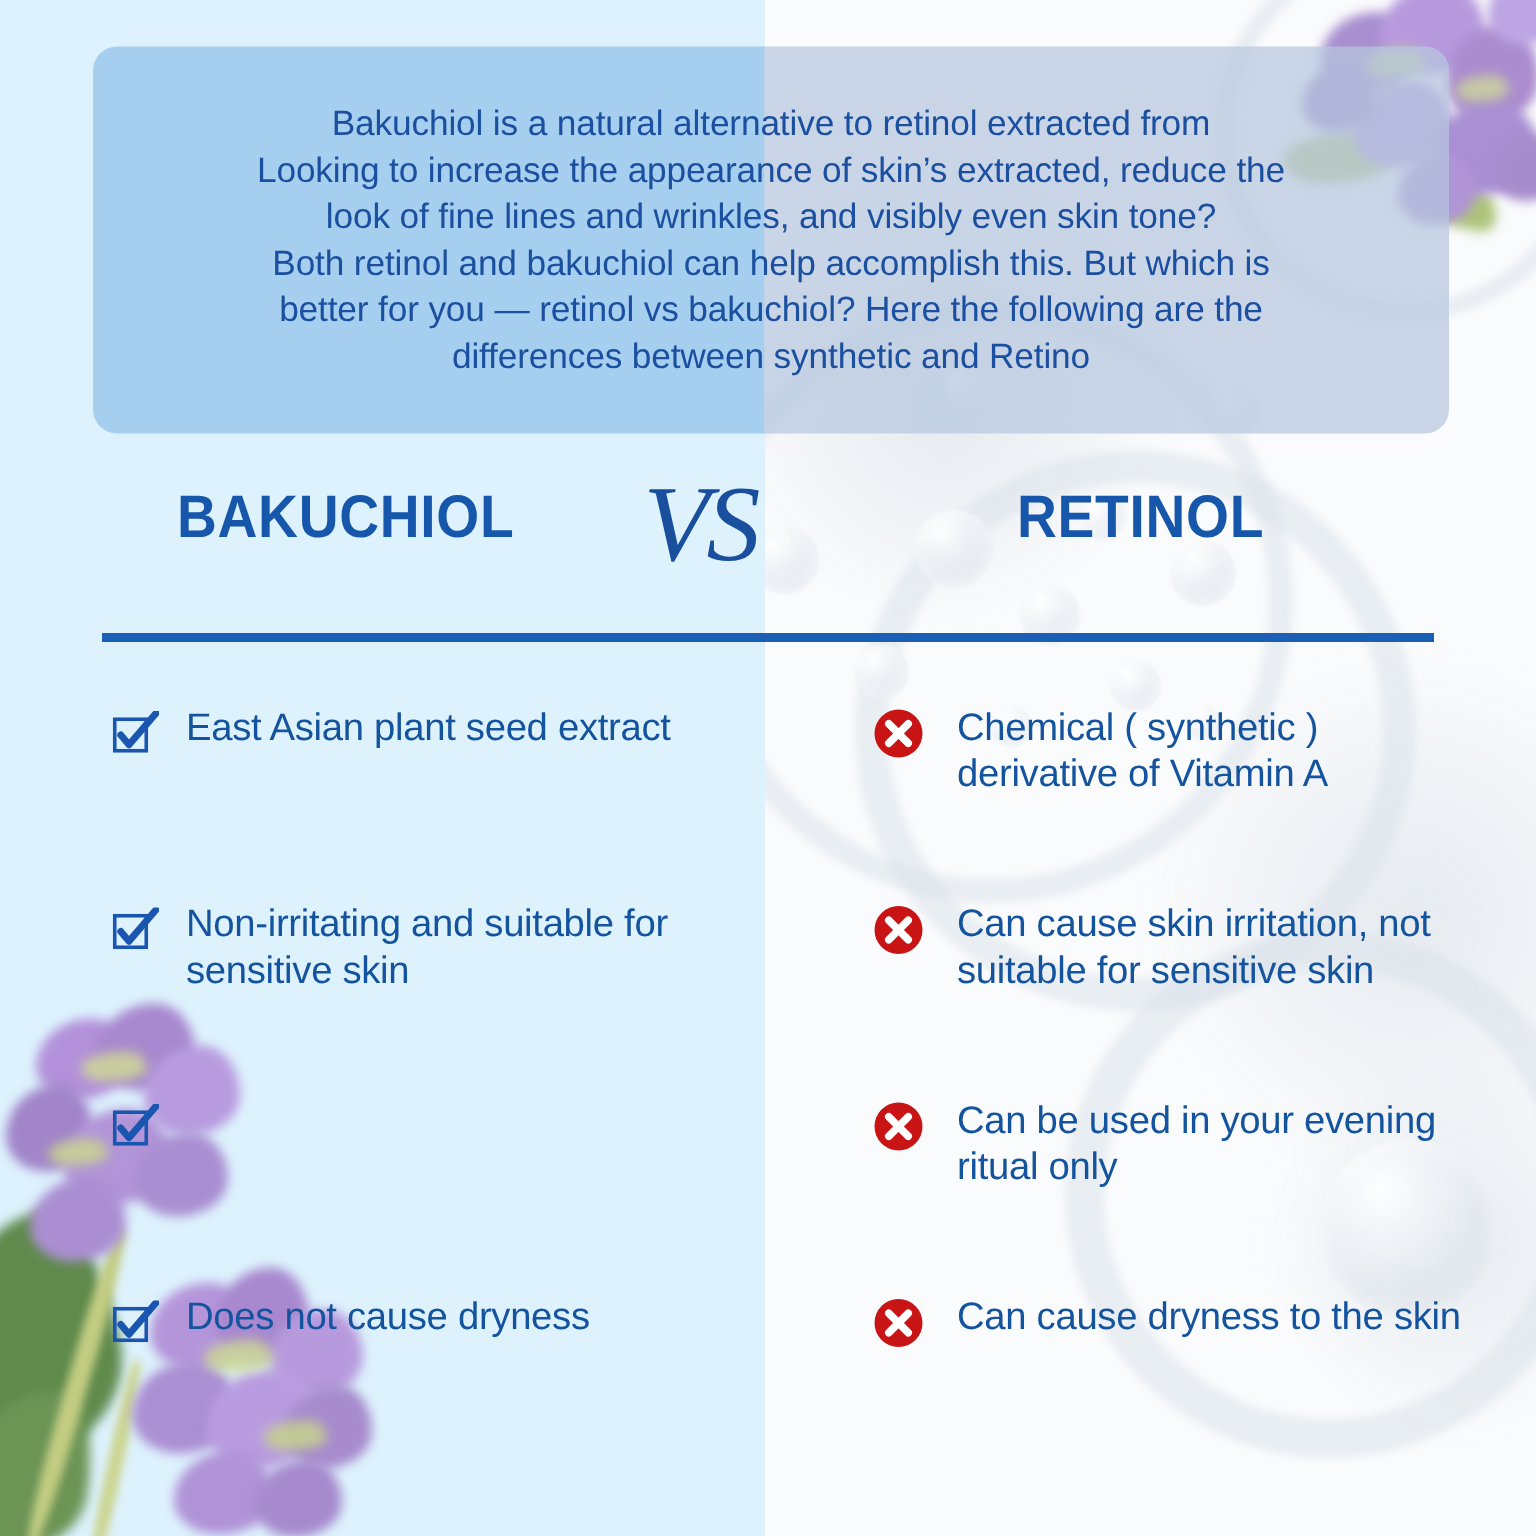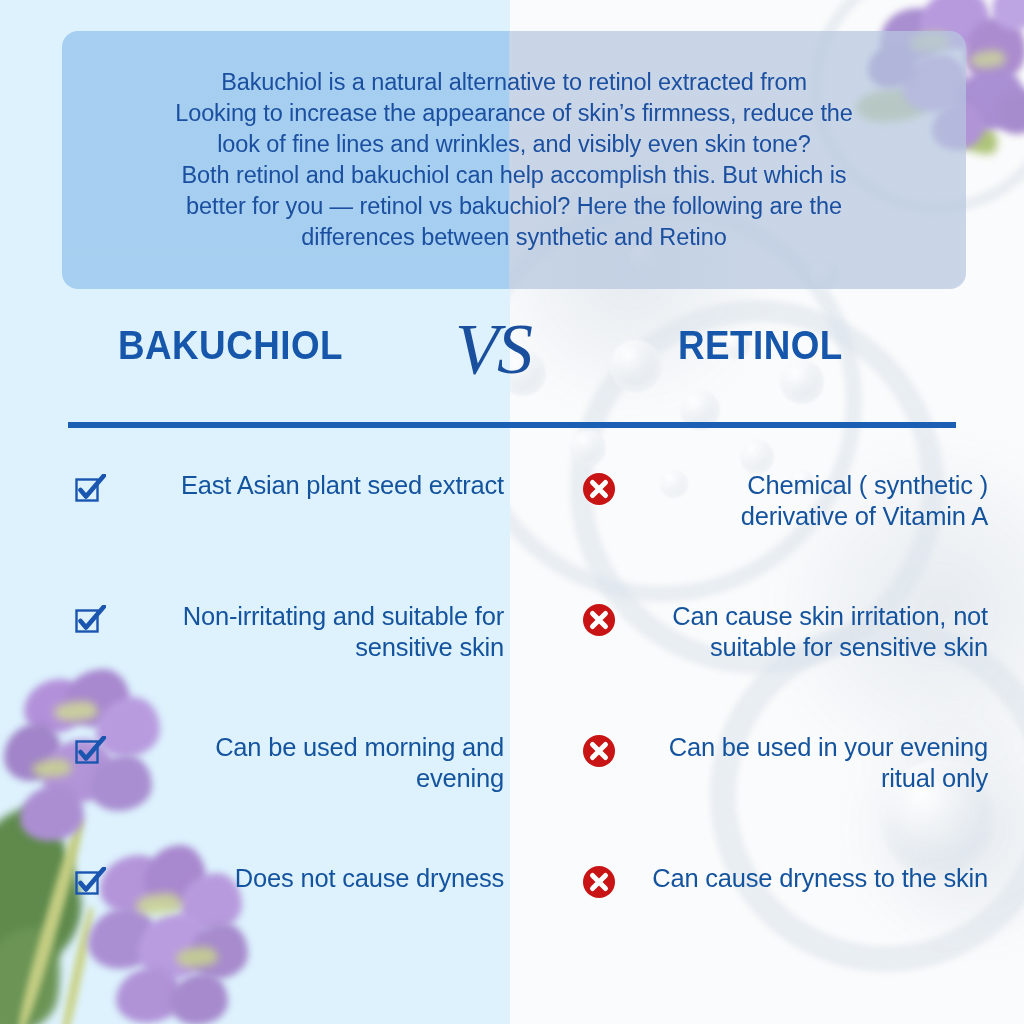--- a/index.html
+++ b/index.html
@@ -124,21 +124,21 @@
     font-size: 40px;
     font-weight: bold;
     letter-spacing: 0.5px;
     font-family: "Liberation Sans", sans-serif;
     font-stretch: condensed;
     transform: scaleX(0.92);
     transform-origin: left center;
   }
   .h-vs {
     position: absolute;
-    left: 455px; top: -10px;
+    left: 429px; top: -10px;
     color: #1a4f9e;
     font-size: 72px;
     font-style: italic;
     font-family: "Liberation Serif", "DejaVu Serif", serif;
     letter-spacing: -2px;
   }
   .h-retinol {
     position: absolute;
     left: 678px; top: 5px;
     color: #1657ab;
@@ -158,21 +158,21 @@
     background: #1a5fb4;
   }
 
   
   .columns {
     position: absolute;
     left: 0; top: 470px;
     width: 1024px;
     display: flex;
   }
-  .col { position: relative; text-align: right; }
+  .col { position: relative; }
   .col-left  { width: 510px; padding-left: 74px; box-sizing: border-box; }
   .col-right { width: 514px; padding-left: 72px; box-sizing: border-box; }
 
   .item {
     display: flex;
     align-items: flex-start;
     margin-bottom: 36px;
   }
   .item-text {
     color: #14539e;
@@ -263,21 +263,21 @@
     <div class="petal" style="left:210px; top:268px; width:58px;  height:56px;  background:#a78bcd;"></div>
     <div class="petal" style="left:136px; top:312px; width:66px;  height:56px;  background:#b092d7;"></div>
     <div class="petal" style="left:190px; top:318px; width:58px;  height:52px;  background:#a68 acd; background:#a68acd;"></div>
     <div class="leaf" style="left:156px; top:238px; width:46px;  height:22px;  background:#ccd894; opacity:0.85;"></div>
     <div class="leaf" style="left:196px; top:292px; width:42px;  height:20px;  background:#c6d38c; opacity:0.85;"></div>
   </div>
 
   <div class="intro-card">
     <div class="intro-text">
       <p>Bakuchiol is a natural alternative to retinol extracted from</p>
-      <p>Looking to increase the appearance of skin’s firmness, reduce the</p>
+      <p>Looking to increase the appearance of skin’s extracted, reduce the</p>
       <p>look of fine lines and wrinkles, and visibly even skin tone?</p>
       <p>Both retinol and bakuchiol can help accomplish this. But which is</p>
       <p>better for you — retinol vs bakuchiol? Here the following are the</p>
       <p>differences between synthetic and Retino</p>
     </div>
   </div>
 
   <div class="headers">
     <div class="h-bakuchiol">BAKUCHIOL</div>
     <div class="h-vs">VS</div>
@@ -309,21 +309,20 @@
         <span class="item-text">Non-irritating and suitable for sensitive skin</span>
       </div>
 
       <div class="item">
         <span class="icon-check">
           <svg viewBox="0 0 32 30" width="32" height="30">
             <rect x="2.5" y="5.5" width="21" height="21" fill="none" stroke="#1a56b0" stroke-width="2.4"></rect>
             <path d="M6.5 16 L12 22.5 L30 1.5" fill="none" stroke="#1a56b0" stroke-width="4.6" stroke-linecap="round" stroke-linejoin="round"></path>
           </svg>
         </span>
-        <span class="item-text">Can be used morning and evening</span>
       </div>
 
       <div class="item">
         <span class="icon-check">
           <svg viewBox="0 0 32 30" width="32" height="30">
             <rect x="2.5" y="5.5" width="21" height="21" fill="none" stroke="#1a56b0" stroke-width="2.4"></rect>
             <path d="M6.5 16 L12 22.5 L30 1.5" fill="none" stroke="#1a56b0" stroke-width="4.6" stroke-linecap="round" stroke-linejoin="round"></path>
           </svg>
         </span>
         <span class="item-text">Does not cause dryness</span>

